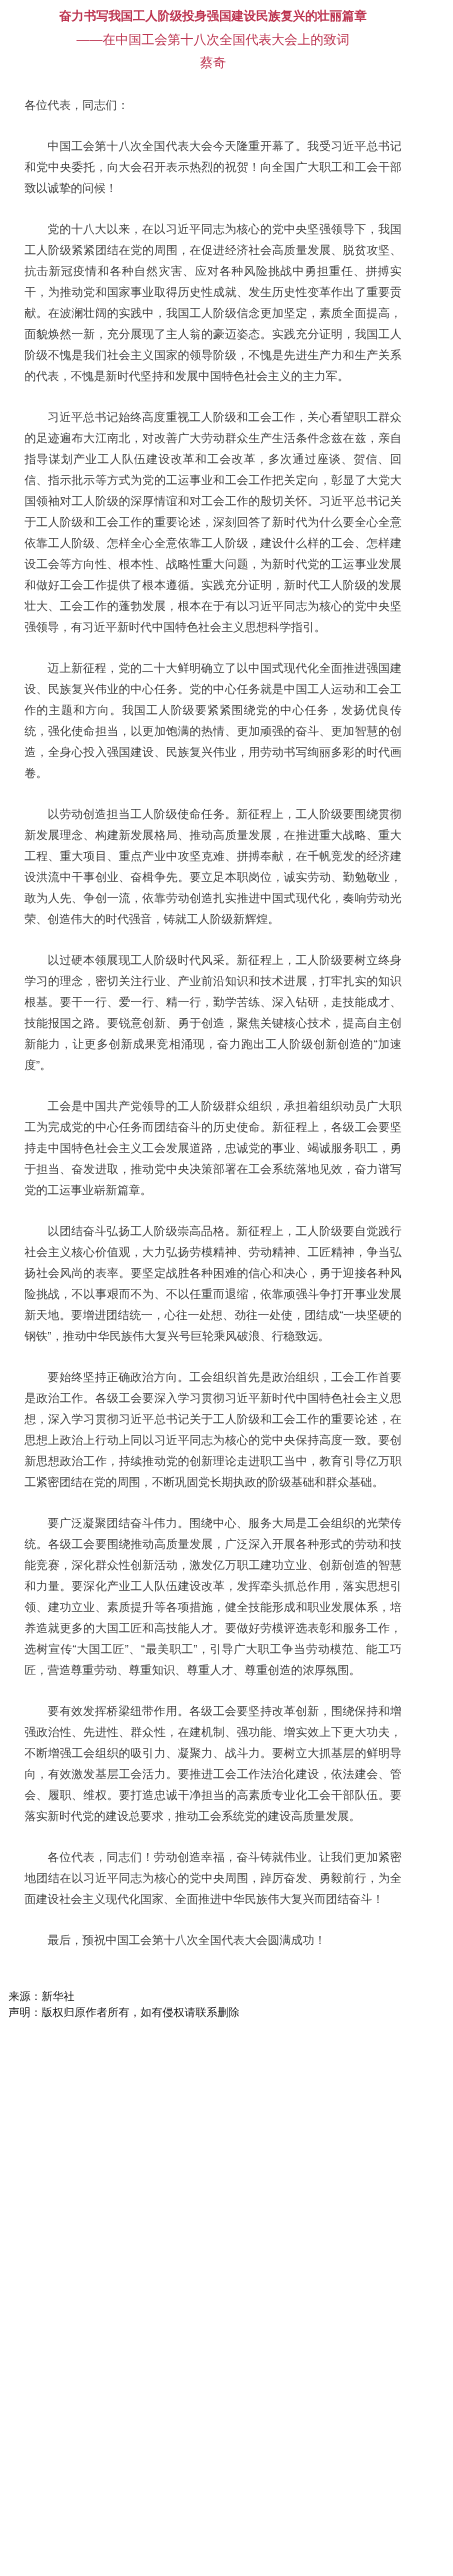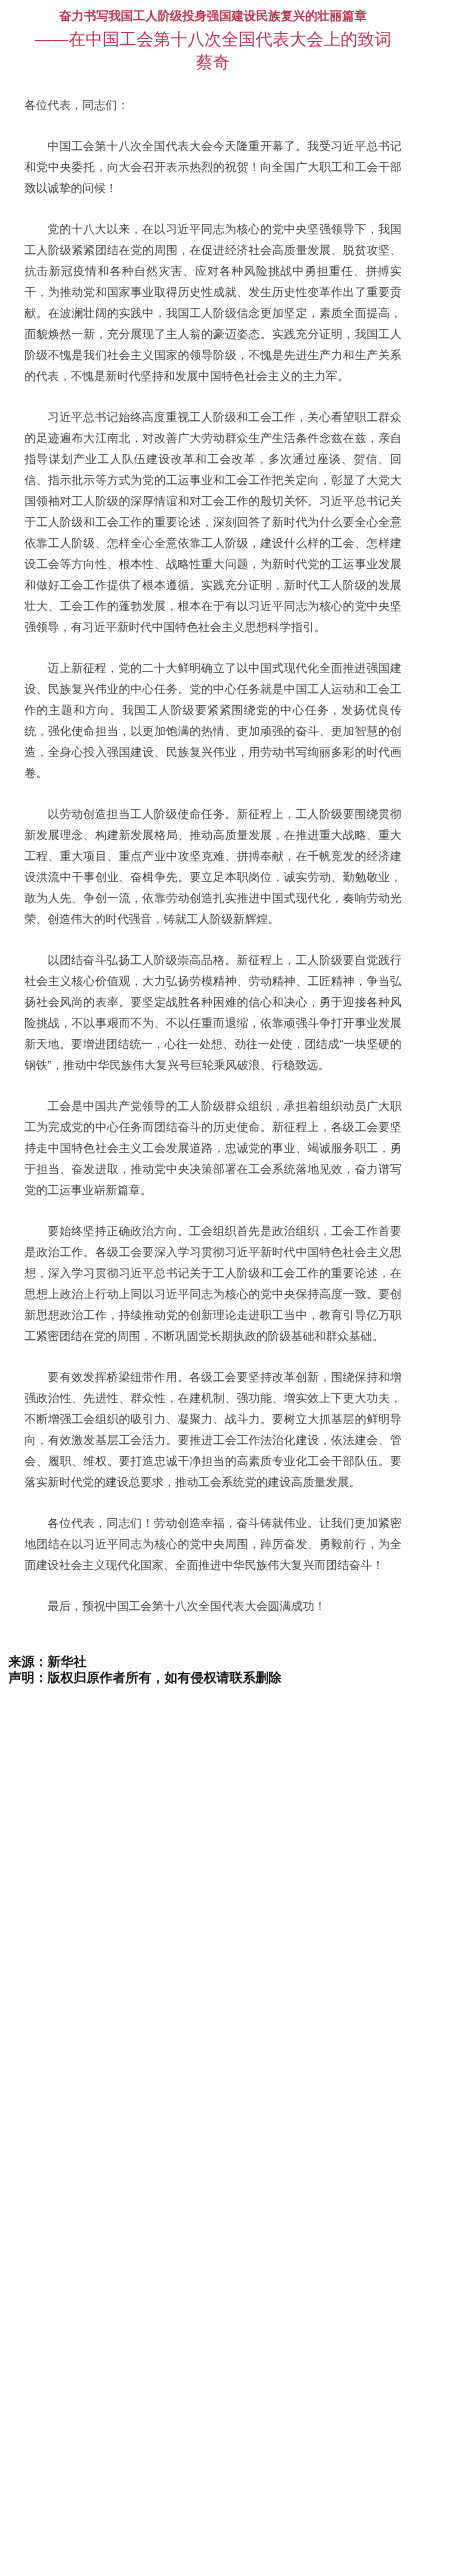--- a/index.html
+++ b/index.html
@@ -18,51 +18,51 @@
     text-align: center;
     color: #bd3450;
   }
   .article-title {
     font-size: 12.3px;
     font-weight: bold;
     line-height: 23px;
     margin: 0;
   }
   .article-subtitle {
-    font-size: 17px;
+    font-size: 13px;
     font-weight: normal;
     line-height: 23px;
   }
   .article-date {
     font-size: 11.6px;
     line-height: 23px;
   }
   .article-author {
-    font-size: 17px;
+    font-size: 13px;
     line-height: 23px;
     margin-bottom: 2.6px;
   }
   main.article-body p {
     font-size: 11.6px;
     line-height: 21px;
     color: #3f3f3f;
     margin: 20px 16px;
     text-align: justify;
     text-indent: 2em;
     word-break: break-all;
   }
   main.article-body p.greeting {
     text-indent: 0;
   }
   footer.article-footer {
     margin-top: 41px;
   }
   footer.article-footer p {
-    font-size: 13px;
-    font-weight: bold;
+    font-size: 11px;
+    font-weight: normal;
     color: #151515;
     line-height: 10.3px;
     margin: 0 0 5.2px 0;
     text-indent: 0;
   }
 </style>
 </head>
 <body>
 
 <div class="page">
@@ -74,23 +74,25 @@
   </header>
 
   <main class="article-body">
     <p class="greeting">各位代表，同志们：</p>
     <div>
         <p>中国工会第十八次全国代表大会今天隆重开幕了。我受习近平总书记和党中央委托，向大会召开表示热烈的祝贺！向全国广大职工和工会干部致以诚挚的问候！</p>
         <p>党的十八大以来，在以习近平同志为核心的党中央坚强领导下，我国工人阶级紧紧团结在党的周围，在促进经济社会高质量发展、脱贫攻坚、抗击新冠疫情和各种自然灾害、应对各种风险挑战中勇担重任、拼搏实干，为推动党和国家事业取得历史性成就、发生历史性变革作出了重要贡献。在波澜壮阔的实践中，我国工人阶级信念更加坚定，素质全面提高，面貌焕然一新，充分展现了主人翁的豪迈姿态。实践充分证明，我国工人阶级不愧是我们社会主义国家的领导阶级，不愧是先进生产力和生产关系的代表，不愧是新时代坚持和发展中国特色社会主义的主力军。</p>
         <p>习近平总书记始终高度重视工人阶级和工会工作，关心看望职工群众的足迹遍布大江南北，对改善广大劳动群众生产生活条件念兹在兹，亲自指导谋划产业工人队伍建设改革和工会改革，多次通过座谈、贺信、回信、指示批示等方式为党的工运事业和工会工作把关定向，彰显了大党大国领袖对工人阶级的深厚情谊和对工会工作的殷切关怀。习近平总书记关于工人阶级和工会工作的重要论述，深刻回答了新时代为什么要全心全意依靠工人阶级、怎样全心全意依靠工人阶级，建设什么样的工会、怎样建设工会等方向性、根本性、战略性重大问题，为新时代党的工运事业发展和做好工会工作提供了根本遵循。实践充分证明，新时代工人阶级的发展壮大、工会工作的蓬勃发展，根本在于有以习近平同志为核心的党中央坚强领导，有习近平新时代中国特色社会主义思想科学指引。</p>
         <p>迈上新征程，党的二十大鲜明确立了以中国式现代化全面推进强国建设、民族复兴伟业的中心任务。党的中心任务就是中国工人运动和工会工作的主题和方向。我国工人阶级要紧紧围绕党的中心任务，发扬优良传统，强化使命担当，以更加饱满的热情、更加顽强的奋斗、更加智慧的创造，全身心投入强国建设、民族复兴伟业，用劳动书写绚丽多彩的时代画卷。</p>
         <p>以劳动创造担当工人阶级使命任务。新征程上，工人阶级要围绕贯彻新发展理念、构建新发展格局、推动高质量发展，在推进重大战略、重大工程、重大项目、重点产业中攻坚克难、拼搏奉献，在千帆竞发的经济建设洪流中干事创业、奋楫争先。要立足本职岗位，诚实劳动、勤勉敬业，敢为人先、争创一流，依靠劳动创造扎实推进中国式现代化，奏响劳动光荣、创造伟大的时代强音，铸就工人阶级新辉煌。</p>
+        <p>以过硬本领展现工人阶级时代风采。新征程上，工人阶级要树立终身学习的理念，密切关注行业、产业前沿知识和技术进展，打牢扎实的知识根基。要干一行、爱一行、精一行，勤学苦练、深入钻研，走技能成才、技能报国之路。要锐意创新、勇于创造，聚焦关键核心技术，提高自主创新能力，让更多创新成果竞相涌现，奋力跑出工人阶级创新创造的“加速度”。</p>
+        <p>工会是中国共产党领导的工人阶级群众组织，承担着组织动员广大职工为完成党的中心任务而团结奋斗的历史使命。新征程上，各级工会要坚持走中国特色社会主义工会发展道路，忠诚党的事业、竭诚服务职工，勇于担当、奋发进取，推动党中央决策部署在工会系统落地见效，奋力谱写党的工运事业崭新篇章。</p>
         <p>以团结奋斗弘扬工人阶级崇高品格。新征程上，工人阶级要自觉践行社会主义核心价值观，大力弘扬劳模精神、劳动精神、工匠精神，争当弘扬社会风尚的表率。要坚定战胜各种困难的信心和决心，勇于迎接各种风险挑战，不以事艰而不为、不以任重而退缩，依靠顽强斗争打开事业发展新天地。要增进团结统一，心往一处想、劲往一处使，团结成“一块坚硬的钢铁”，推动中华民族伟大复兴号巨轮乘风破浪、行稳致远。</p>
-        <p>工会是中国共产党领导的工人阶级群众组织，承担着组织动员广大职工为完成党的中心任务而团结奋斗的历史使命。新征程上，各级工会要坚持走中国特色社会主义工会发展道路，忠诚党的事业、竭诚服务职工，勇于担当、奋发进取，推动党中央决策部署在工会系统落地见效，奋力谱写党的工运事业崭新篇章。</p>
         <p>要始终坚持正确政治方向。工会组织首先是政治组织，工会工作首要是政治工作。各级工会要深入学习贯彻习近平新时代中国特色社会主义思想，深入学习贯彻习近平总书记关于工人阶级和工会工作的重要论述，在思想上政治上行动上同以习近平同志为核心的党中央保持高度一致。要创新思想政治工作，持续推动党的创新理论走进职工当中，教育引导亿万职工紧密团结在党的周围，不断巩固党长期执政的阶级基础和群众基础。</p>
+        <p>要广泛凝聚团结奋斗伟力。围绕中心、服务大局是工会组织的光荣传统。各级工会要围绕推动高质量发展，广泛深入开展各种形式的劳动和技能竞赛，深化群众性创新活动，激发亿万职工建功立业、创新创造的智慧和力量。要深化产业工人队伍建设改革，发挥牵头抓总作用，落实思想引领、建功立业、素质提升等各项措施，健全技能形成和职业发展体系，培养造就更多的大国工匠和高技能人才。要做好劳模评选表彰和服务工作，选树宣传“大国工匠”、“最美职工”，引导广大职工争当劳动模范、能工巧匠，营造尊重劳动、尊重知识、尊重人才、尊重创造的浓厚氛围。</p>
         <p>要有效发挥桥梁纽带作用。各级工会要坚持改革创新，围绕保持和增强政治性、先进性、群众性，在建机制、强功能、增实效上下更大功夫，不断增强工会组织的吸引力、凝聚力、战斗力。要树立大抓基层的鲜明导向，有效激发基层工会活力。要推进工会工作法治化建设，依法建会、管会、履职、维权。要打造忠诚干净担当的高素质专业化工会干部队伍。要落实新时代党的建设总要求，推动工会系统党的建设高质量发展。</p>
         <p>各位代表，同志们！劳动创造幸福，奋斗铸就伟业。让我们更加紧密地团结在以习近平同志为核心的党中央周围，踔厉奋发、勇毅前行，为全面建设社会主义现代化国家、全面推进中华民族伟大复兴而团结奋斗！</p>
         <p>最后，预祝中国工会第十八次全国代表大会圆满成功！</p>
       </div>
   </main>
 
   <footer class="article-footer">
     <p>来源：新华社</p>
     <p>声明：版权归原作者所有，如有侵权请联系删除</p>
   </footer>

